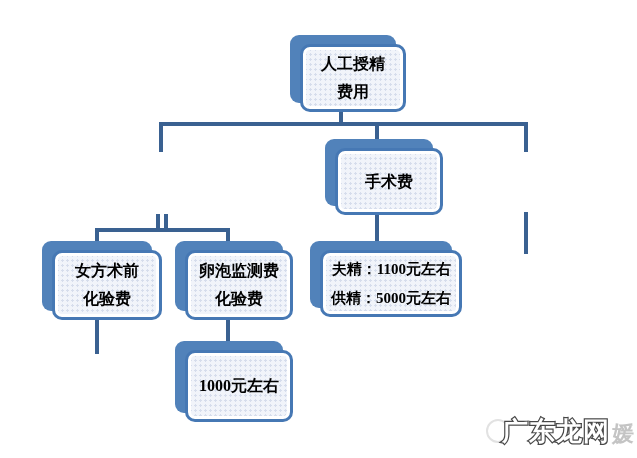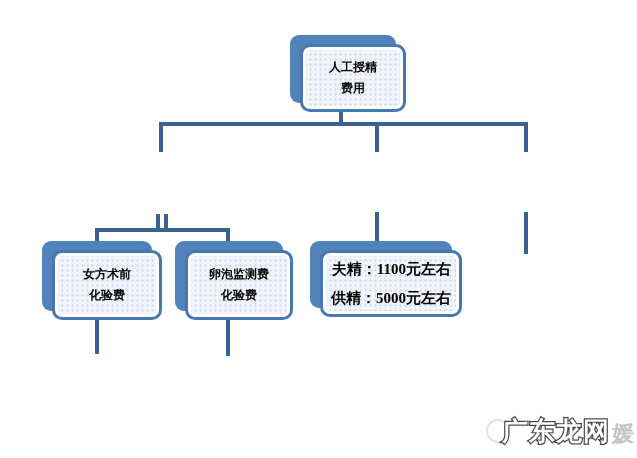--- a/index.html
+++ b/index.html
@@ -27,21 +27,21 @@
     border:3px solid #4678b4;
     border-radius:10px;
     background-color:#f1f4fa;
     background-image:radial-gradient(#d6ddec 1px, rgba(0,0,0,0) 1.3px);
     background-size:5px 5px;
     box-shadow:inset 0 0 0 3px #ffffff;
     display:flex;align-items:center;justify-content:center;
     text-align:center;
     white-space:pre-line;
     font-weight:bold;
-    font-size:12px;
+    font-size:16px;
     line-height:1.75;
     color:#000000;
   }
   .front.small{font-size:15px;line-height:1.9;}
   .front.left{text-align:right;padding:0 4px;}
   .watermark{
     position:absolute;left:480px;top:405px;width:157px;height:50px;z-index:3;
   }
 </style>
 </head>
@@ -73,20 +73,24 @@
     </g>
   </svg>
 
   <div class="node" style="left:300px;top:44px;width:106px;height:68px">
     <div class="back"></div>
     <div class="front">人工授精
 费用</div>
   </div>
 
 
+  <div class="node" style="left:335px;top:148px;width:108px;height:67px">
+    <div class="back"></div>
+    <div class="front">手术费</div>
+  </div>
 
 
   <div class="node" style="left:52px;top:250px;width:110px;height:70px">
     <div class="back"></div>
     <div class="front">女方术前
 化验费</div>
   </div>
 
   <div class="node" style="left:185px;top:250px;width:108px;height:70px">
     <div class="back"></div>
@@ -95,20 +99,24 @@
   </div>
 
   <div class="node" style="left:320px;top:250px;width:142px;height:67px">
     <div class="back"></div>
     <div class="front small left">夫精：1100元左右
 供精：5000元左右</div>
   </div>
 
 
 
+  <div class="node" style="left:185px;top:350px;width:108px;height:72px">
+    <div class="back"></div>
+    <div class="front">1000元左右</div>
+  </div>
 
   <svg class="watermark" width="157" height="50" viewBox="0 0 157 50">
     <circle cx="18" cy="26" r="11" fill="none" stroke="#e2e2e2" stroke-width="2"></circle>
     <text x="22" y="35" font-family="Liberation Sans, sans-serif" font-weight="bold" font-size="26" letter-spacing="1" fill="#ffffff" stroke="#474747" stroke-width="2.4" paint-order="stroke" style="paint-order:stroke">广东龙网</text>
     <text x="132" y="36" font-family="Liberation Sans, sans-serif" font-weight="bold" font-size="22" fill="#c4c4c4">媛</text>
   </svg>
 
 </div>
 
 </body></html>

